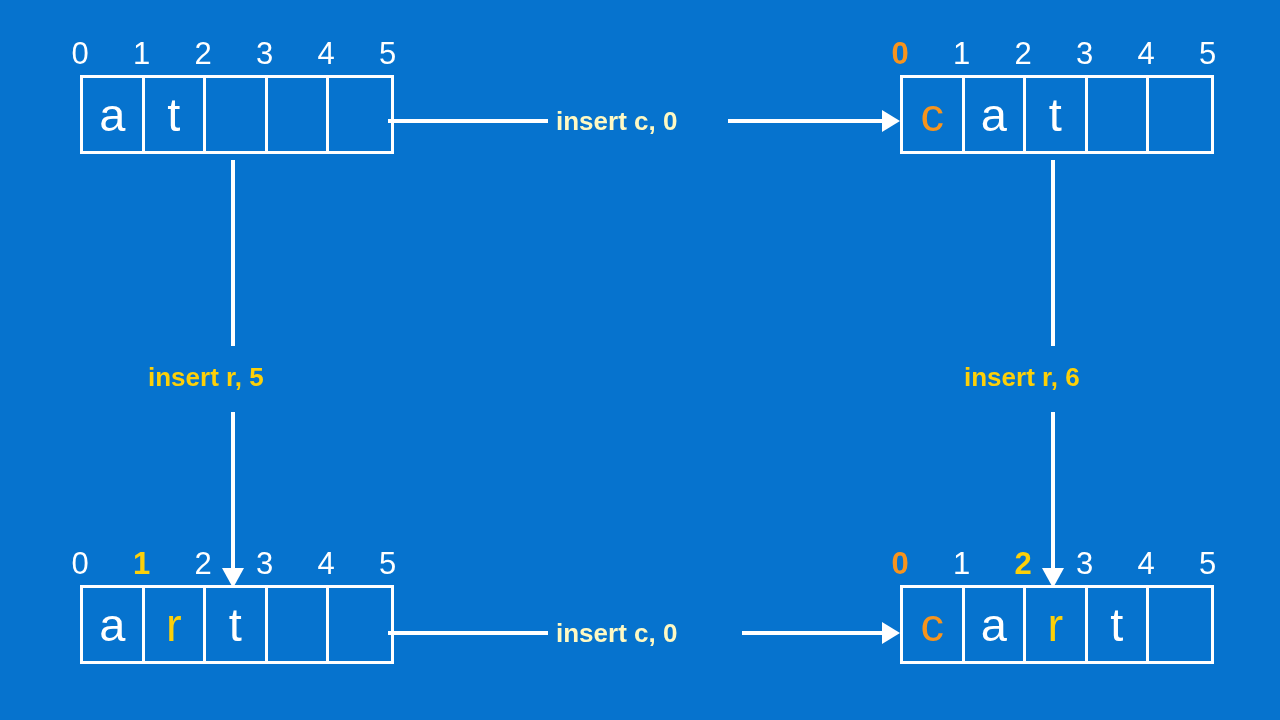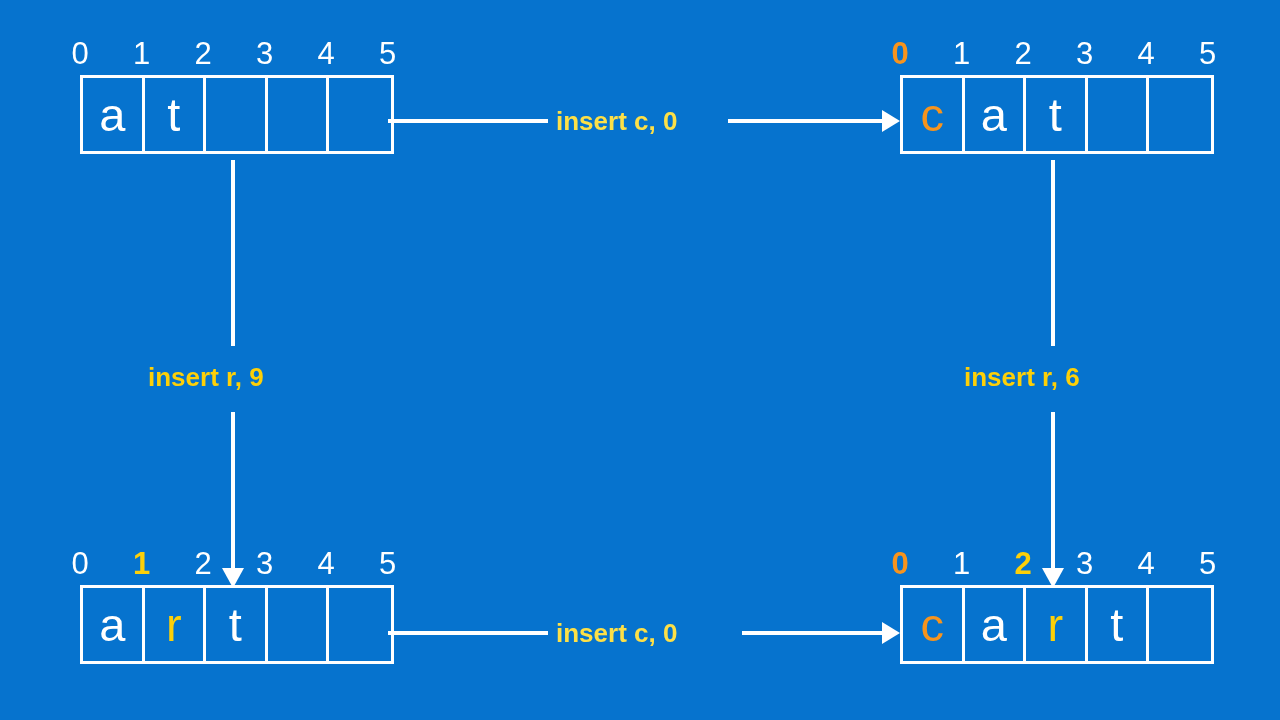--- a/index.html
+++ b/index.html
@@ -102,21 +102,21 @@
   }
 
   
   .op-label {
     position: absolute;
     font-size: 26px;
     font-weight: bold;
     white-space: nowrap;
     line-height: 1;
   }
-  .op-label.orange { color: #fde047; }
+  .op-label.orange { color: #fef9c3; }
   .op-label.yellow { color: #fdd008; }
 </style>
 </head>
 <body>
 
 <div id="stage">
 
   <div class="array" id="arr-tl" style="left:80px; top:35px;">
     <div class="idx-row">
       <span class="idx" style="left:0px;">0</span>
@@ -193,21 +193,21 @@
   <div class="op-label orange" style="left:556px; top:108px;">insert c, 0</div>
   <div class="h-line" style="left:728px; top:119px; width:154px;"></div>
   <div class="arrow-head-right" style="left:882px; top:110px;"></div>
 
   <div class="h-line" style="left:388px; top:631px; width:160px;"></div>
   <div class="op-label orange" style="left:556px; top:620px;">insert c, 0</div>
   <div class="h-line" style="left:742px; top:631px; width:140px;"></div>
   <div class="arrow-head-right" style="left:882px; top:622px;"></div>
 
   <div class="v-line" style="left:231px; top:160px; height:186px;"></div>
-  <div class="op-label yellow" style="left:148px; top:364px;">insert r, 9</div>
+  <div class="op-label yellow" style="left:148px; top:364px;">insert r, 5</div>
   <div class="v-line" style="left:231px; top:412px; height:156px;"></div>
   <div class="arrow-head-down" style="left:222px; top:568px;"></div>
 
   <div class="v-line" style="left:1051px; top:160px; height:186px;"></div>
   <div class="op-label yellow" style="left:964px; top:364px;">insert r, 6</div>
   <div class="v-line" style="left:1051px; top:412px; height:156px;"></div>
   <div class="arrow-head-down" style="left:1042px; top:568px;"></div>
 
 </div>
 

